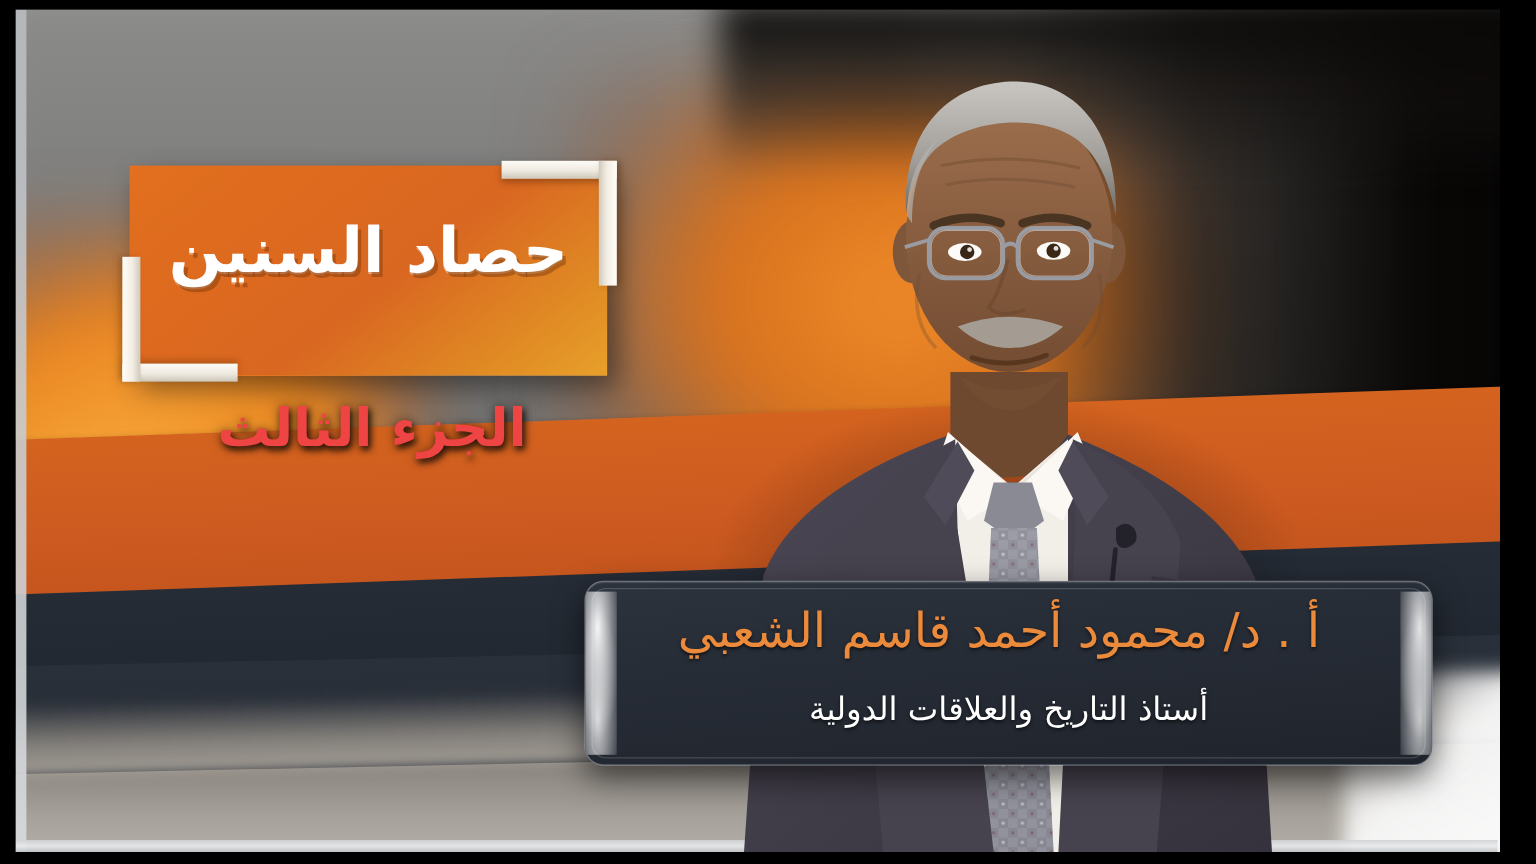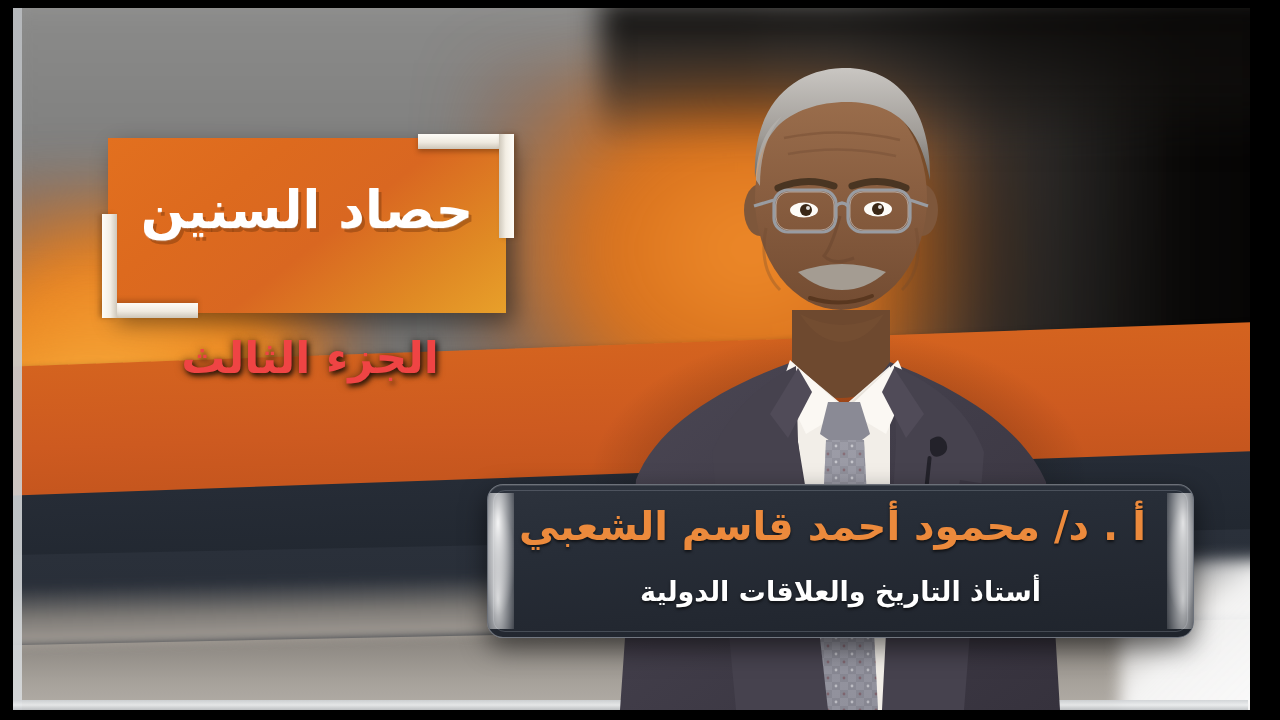--- a/index.html
+++ b/index.html
@@ -178,26 +178,26 @@
     pointer-events:none;
   }
   .np-gloss-right{
     position:absolute;right:-14px;top:8px;width:40px;height:136px;
     background:radial-gradient(ellipse at 40% 22%,rgba(255,255,255,.85) 0%,rgba(255,255,255,0) 62%),
                radial-gradient(ellipse at 40% 78%,rgba(255,255,255,.7) 0%,rgba(255,255,255,0) 62%);
     pointer-events:none;
   }
   .np-name{
     position:absolute;left:0;right:16px;top:20px;text-align:center;direction:rtl;
-    color:#ec8a3c;font-size:40px;font-weight:700;line-height:1.08;
+    color:#ec8a3c;font-size:40px;font-weight:400;line-height:1.08;
     text-shadow:0 2px 3px rgba(0,0,0,.6);
   }
   .np-role{
     position:absolute;left:0;right:0;top:92px;text-align:center;direction:rtl;
-    color:#ffffff;font-size:27px;font-weight:700;line-height:1.1;
+    color:#ffffff;font-size:27px;font-weight:400;line-height:1.1;
     text-shadow:0 2px 3px rgba(0,0,0,.6);
   }
 </style>
 </head>
 <body>
 
 <div class="frame">
 
   <div class="stage">
     <div class="wall"></div>

